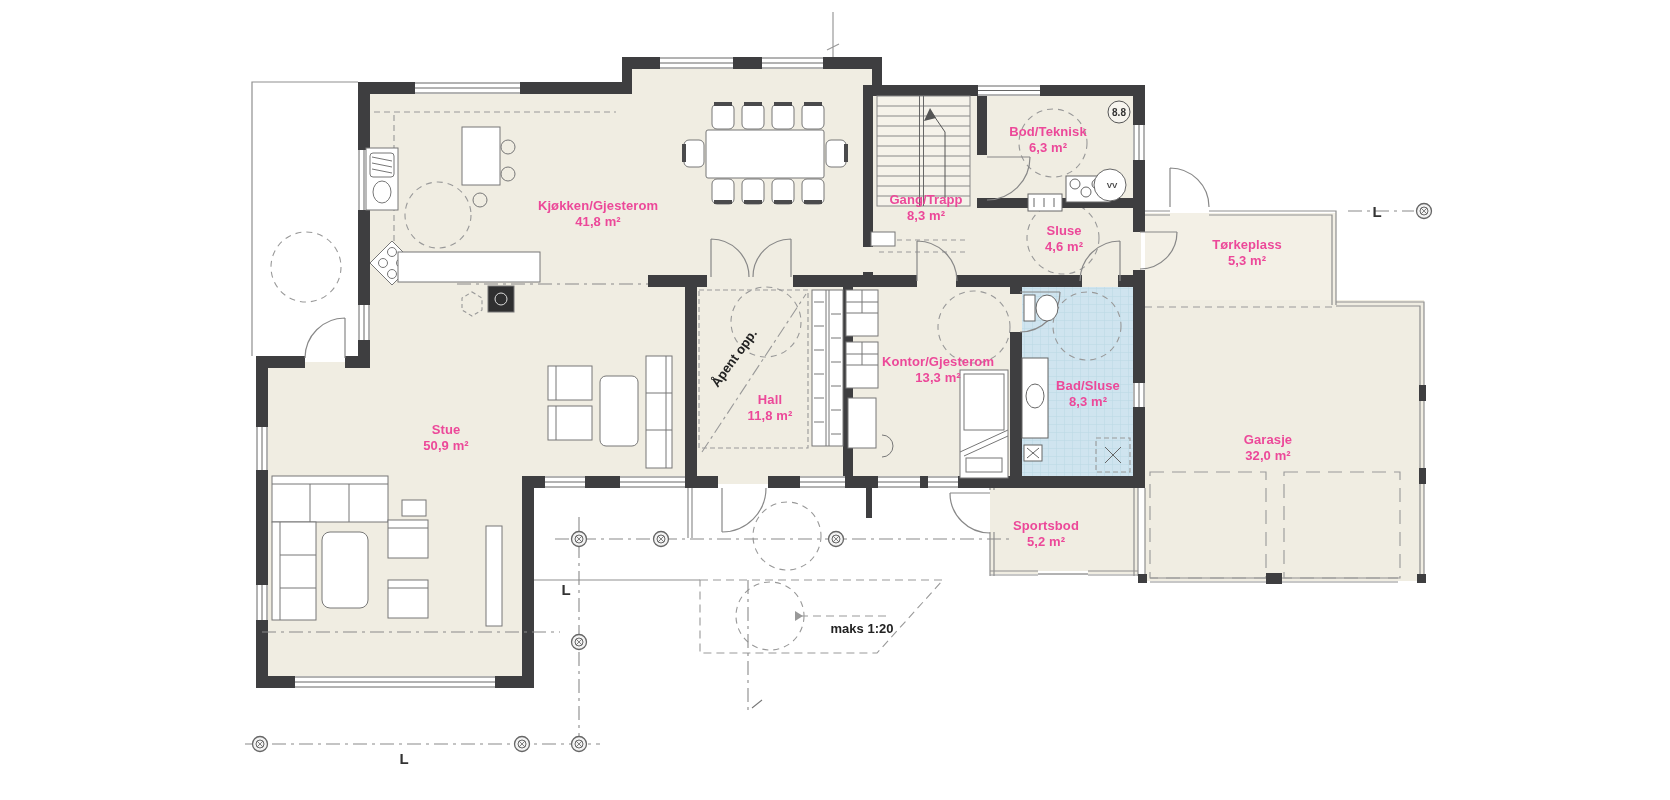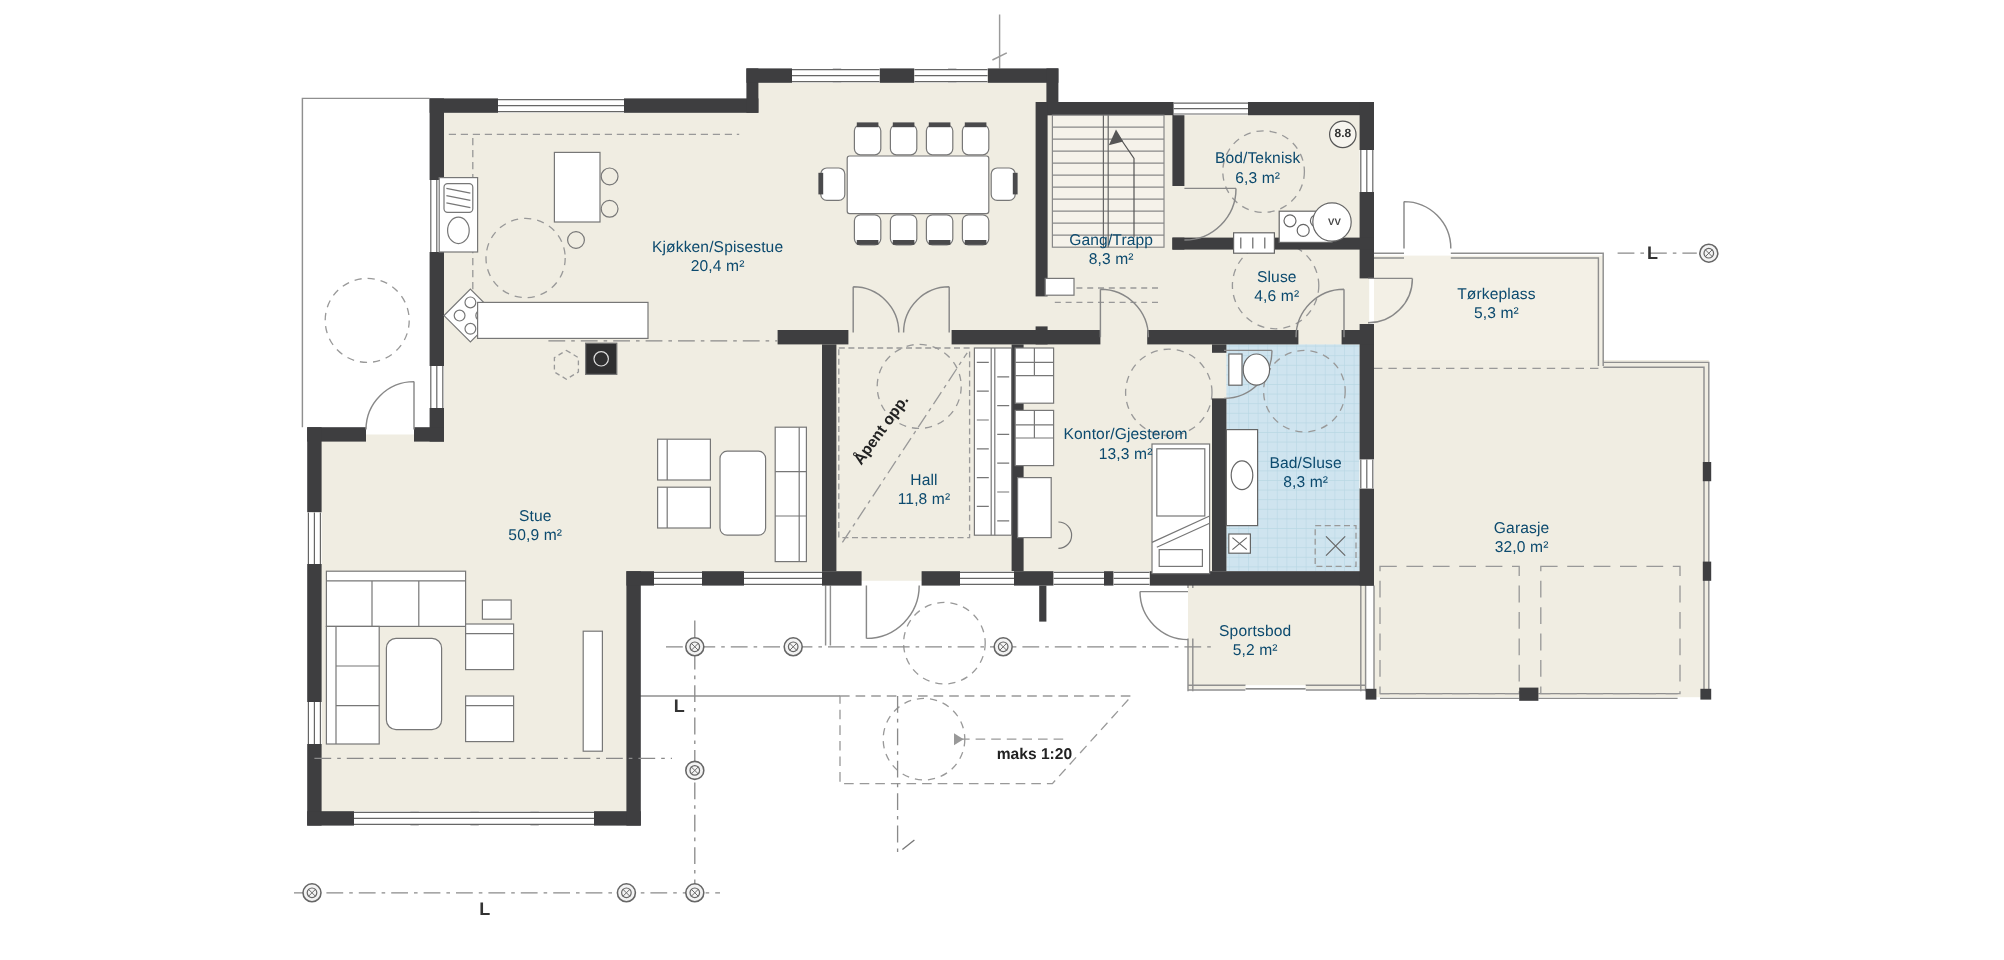--- a/index.html
+++ b/index.html
@@ -1,20 +1,20 @@
 <!DOCTYPE html>
 <html><head>
 <meta charset="utf-8">
 <style>
   html,body{margin:0;padding:0;background:#ffffff;}
   #stage{position:relative;width:1670px;height:800px;background:#ffffff;overflow:hidden;
          font-family:"Liberation Sans","DejaVu Sans",sans-serif;}
   #plan-svg{position:absolute;left:0;top:0;}
-  .lbl{position:absolute;transform:translate(-50%,-50%);text-align:center;color:#0c4a6e;
-       font-size:13px;font-weight:400;line-height:1.22;white-space:nowrap;letter-spacing:.1px;}
+  .lbl{position:absolute;transform:translate(-50%,-50%);text-align:center;color:#ec4899;
+       font-size:13px;font-weight:700;line-height:1.22;white-space:nowrap;letter-spacing:.1px;}
   .lbl .nm,.lbl .ar{pointer-events:none;}
   .note{position:absolute;transform:translate(-50%,-50%);color:#222;font-size:13px;font-weight:600;white-space:nowrap;}
   .rot{transform:translate(-50%,-50%) rotate(-54deg);}
   .sec{font-size:15px;font-weight:700;color:#333;}
   .tiny{font-size:8px;font-weight:700;color:#444;}
   .badge{font-size:10px;font-weight:700;color:#333;}
 </style>
 </head>
 <body>
 
@@ -332,22 +332,22 @@
         <use href="#mk" x="836" y="539"></use>
     <use href="#mk" x="579" y="642"></use>
         <use href="#mk" x="579" y="744"></use>
         <use href="#mk" x="522" y="744"></use>
     <use href="#mk" x="260" y="744"></use>
         <use href="#mk" x="1424" y="211"></use>
   </g>
 </svg>
 
   <div class="lbl" style="left:598px;top:214px">
-    <div class="nm">Kjøkken/Spisestue</div>
-      <div class="ar">20,4 m²</div>
+    <div class="nm">Kjøkken/Gjesterom</div>
+      <div class="ar">41,8 m²</div>
   </div>
   <div class="lbl" style="left:926px;top:208px">
     <div class="nm">Gang/Trapp</div>
       <div class="ar">8,3 m²</div>
   </div>
   <div class="lbl" style="left:1048px;top:140px">
     <div class="nm">Bod/Teknisk</div>
       <div class="ar">6,3 m²</div>
   </div>
   <div class="lbl" style="left:1064px;top:239px">

